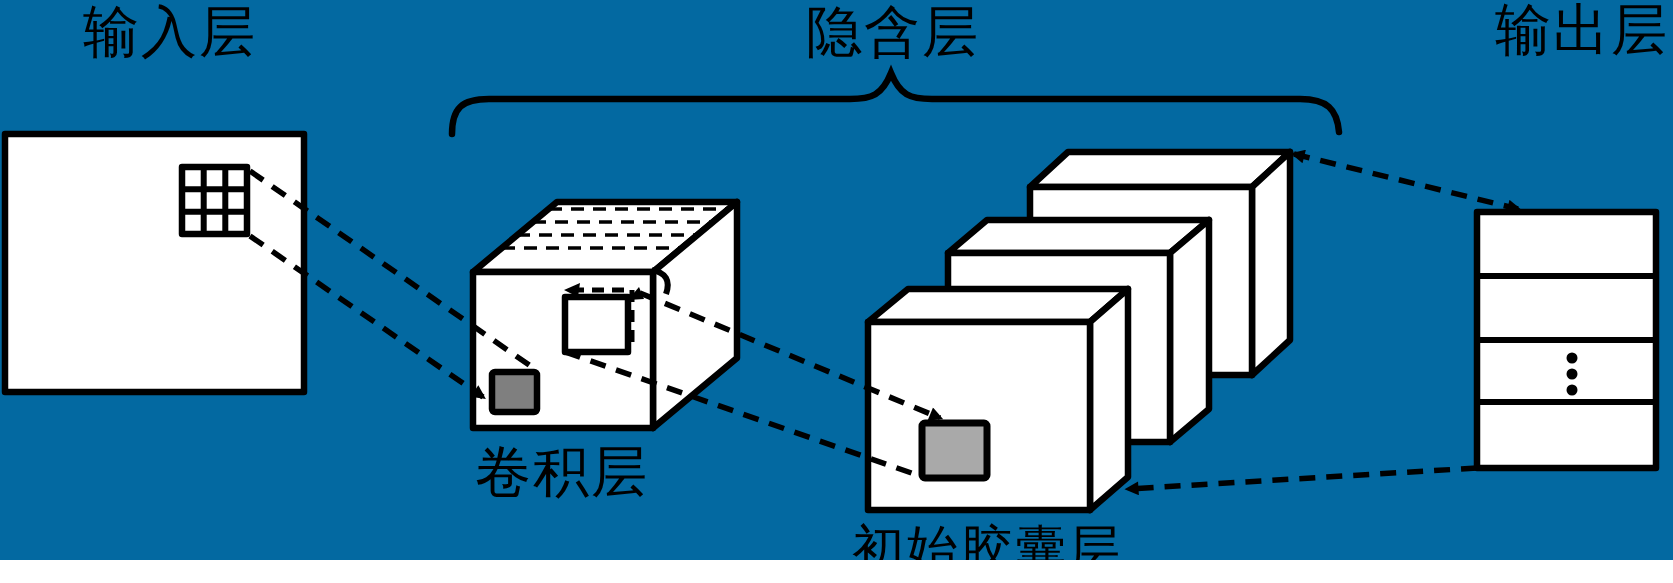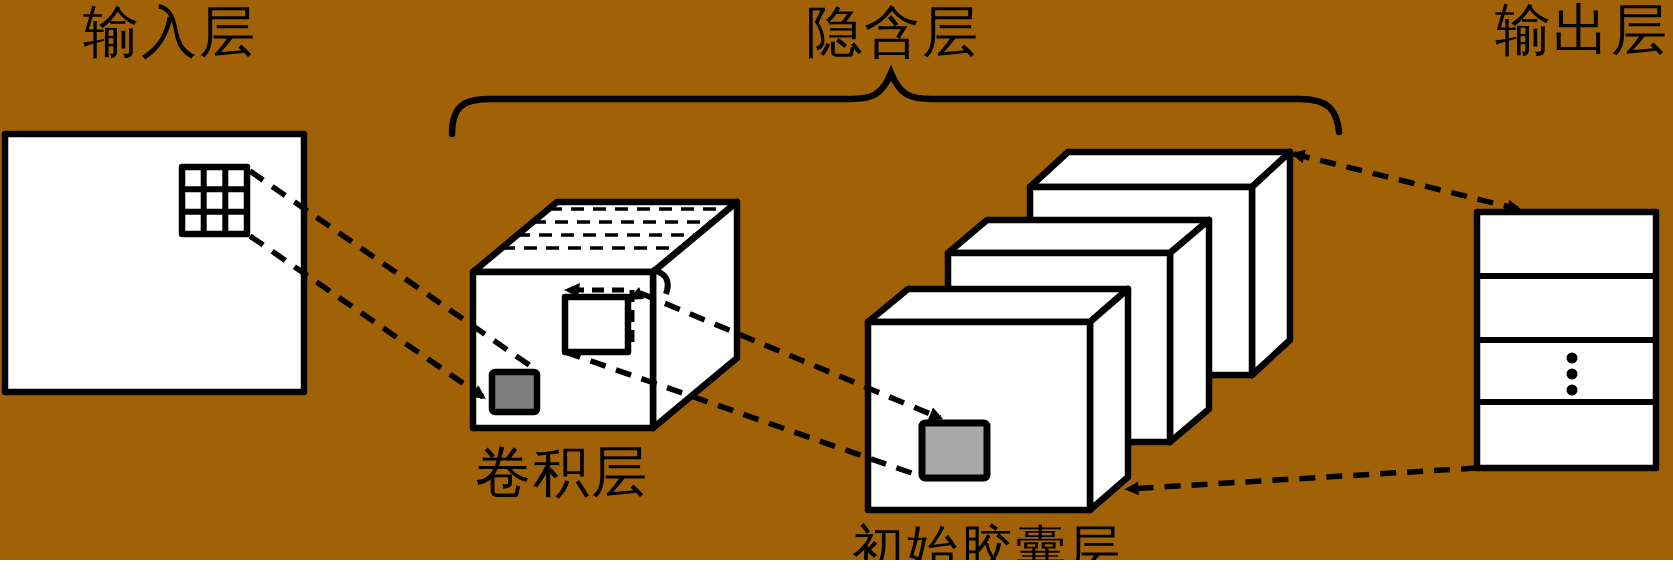--- a/index.html
+++ b/index.html
@@ -5,21 +5,21 @@
   html, body {
     margin: 0;
     padding: 0;
     background: #ffffff;
     font-family: "Liberation Serif", "DejaVu Serif", serif;
   }
   .stage {
     position: relative;
     width: 1673px;
     height: 560px;
-    background: #a16207;
+    background: #0369a1;
     overflow: hidden;
   }
   svg { display: block; }
   .outline {
     fill: #ffffff;
     stroke: #000000;
     stroke-width: 6.5;
     stroke-linejoin: round;
   }
   .thinline {

